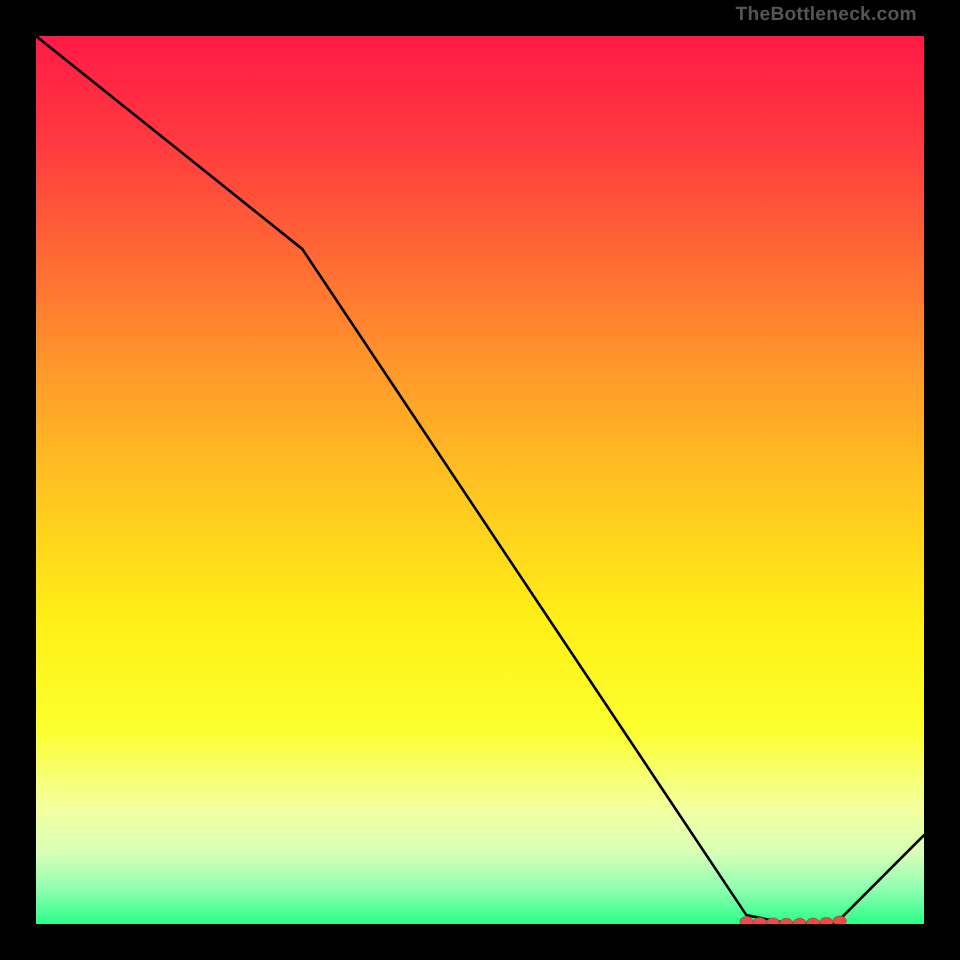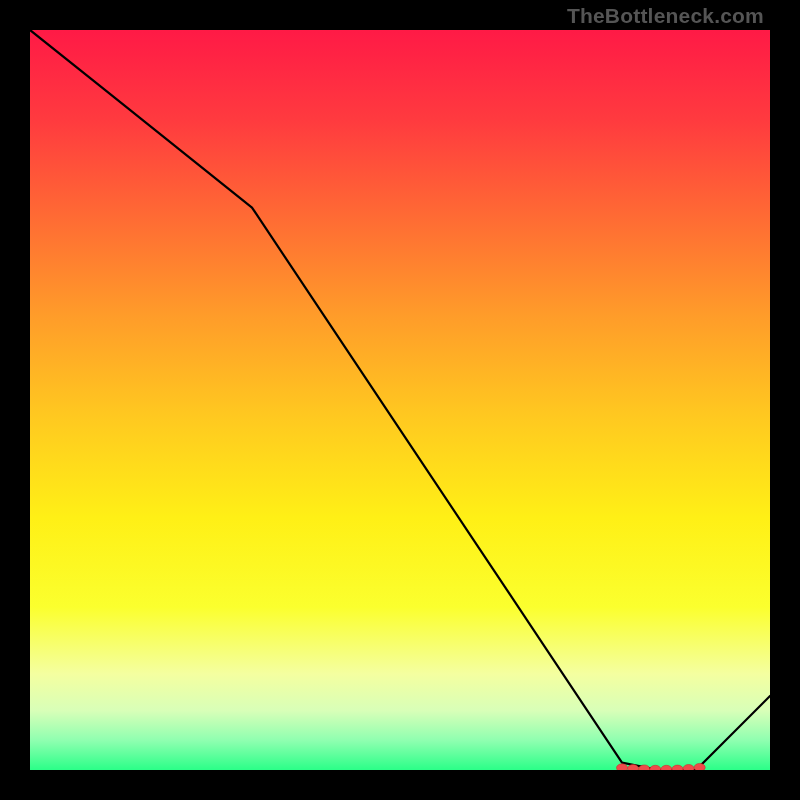--- a/index.html
+++ b/index.html
@@ -21,21 +21,21 @@
       #f4ffa0 87%,
       #d8ffb8 92%,
       #8fffb0 96%,
       #2bff88 100%);
   }
   .watermark {
     position: absolute;
     top: 4px;
     right: 36px;
     font-family: Arial, Helvetica, sans-serif;
-    font-size: 21px;
+    font-size: 16px;
     font-weight: bold;
     color: #555;
     letter-spacing: 0.2px;
     text-align: right;
   }
   svg.overlay {
     position: absolute;
     left: 30px;
     top: 30px;
     width: 740px;

